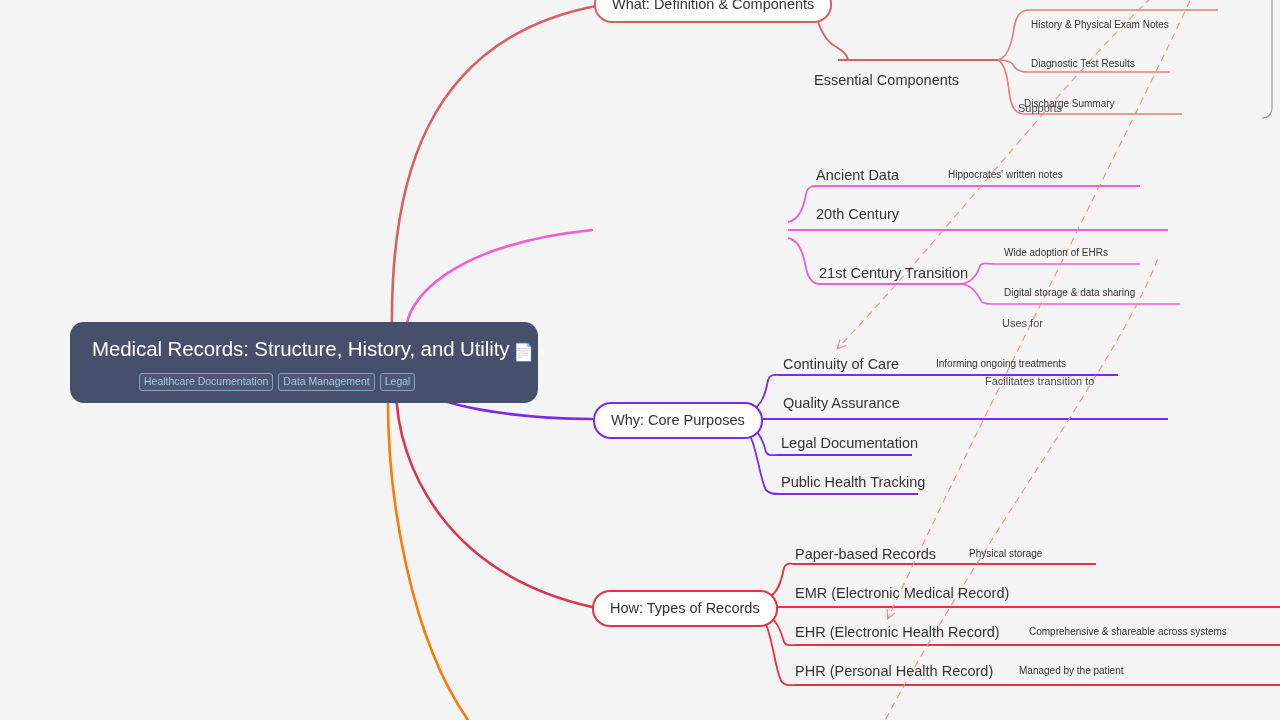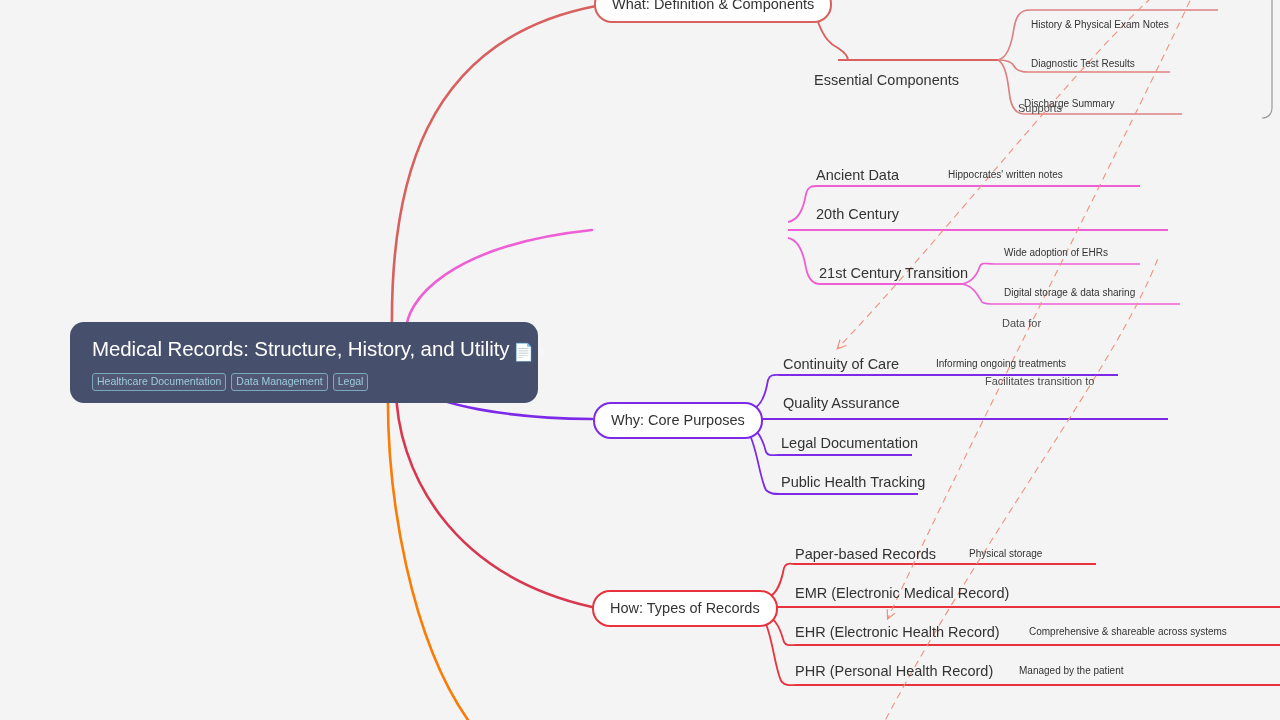--- a/index.html
+++ b/index.html
@@ -53,20 +53,21 @@
     display: inline-block;
     vertical-align: -2px;
     margin-left: 4px;
     font-size: 17px;
   }
   .root-tags {
     margin-top: 7px;
     display: flex;
     gap: 5px;
     align-items: center;
+    margin-left: 47px;
   }
   .root-tag {
     font-size: 10.5px;
     line-height: 13px;
     color: #9ecbdd;
     border: 1px solid #7aa8bd;
     border-radius: 3px;
     padding: 1px 4px 2px 4px;
     background: rgba(255,255,255,0.05);
     white-space: nowrap;
@@ -280,19 +281,19 @@
     <span>PHR (Personal Health Record)</span>
   </div>
   <div class="leaf lvl3" style="left:1019px; top:662px;">
     <span>Managed by the patient</span>
   </div>
 
   <div class="xlabel" style="left:1018px; top:74px;margin-top:28px;">
     <span>Supports</span>
   </div>
   <div class="xlabel" style="left:1002px; top:317px;">
-    <span>Data for</span>
+    <span>Uses for</span>
   </div>
   <div class="xlabel" style="left:985px; top:375px;">
     <span>Facilitates transition to</span>
   </div>
 
 </div>
 
 </body></html>

